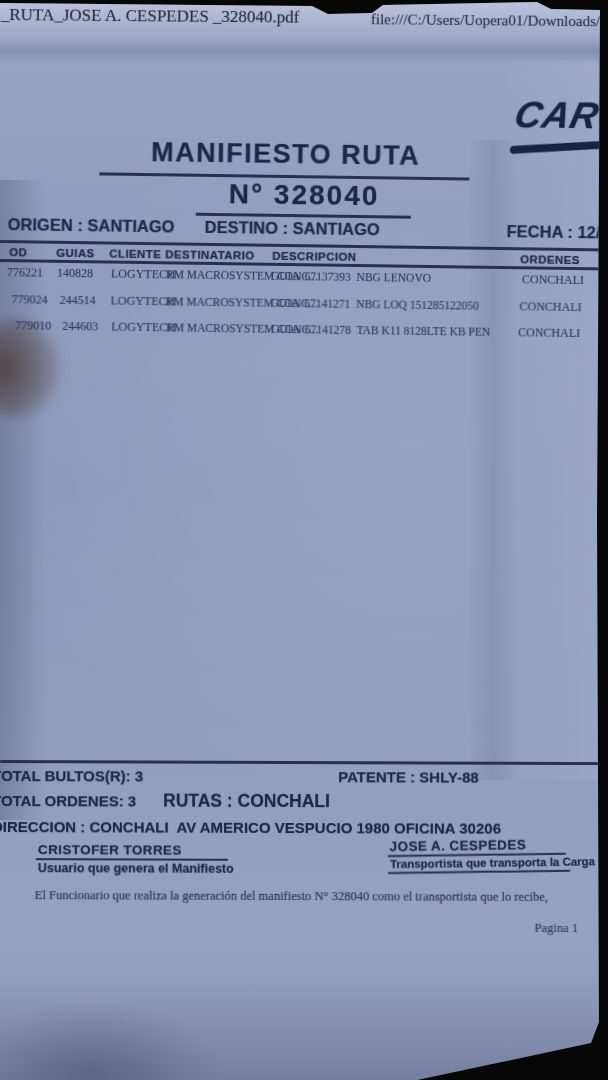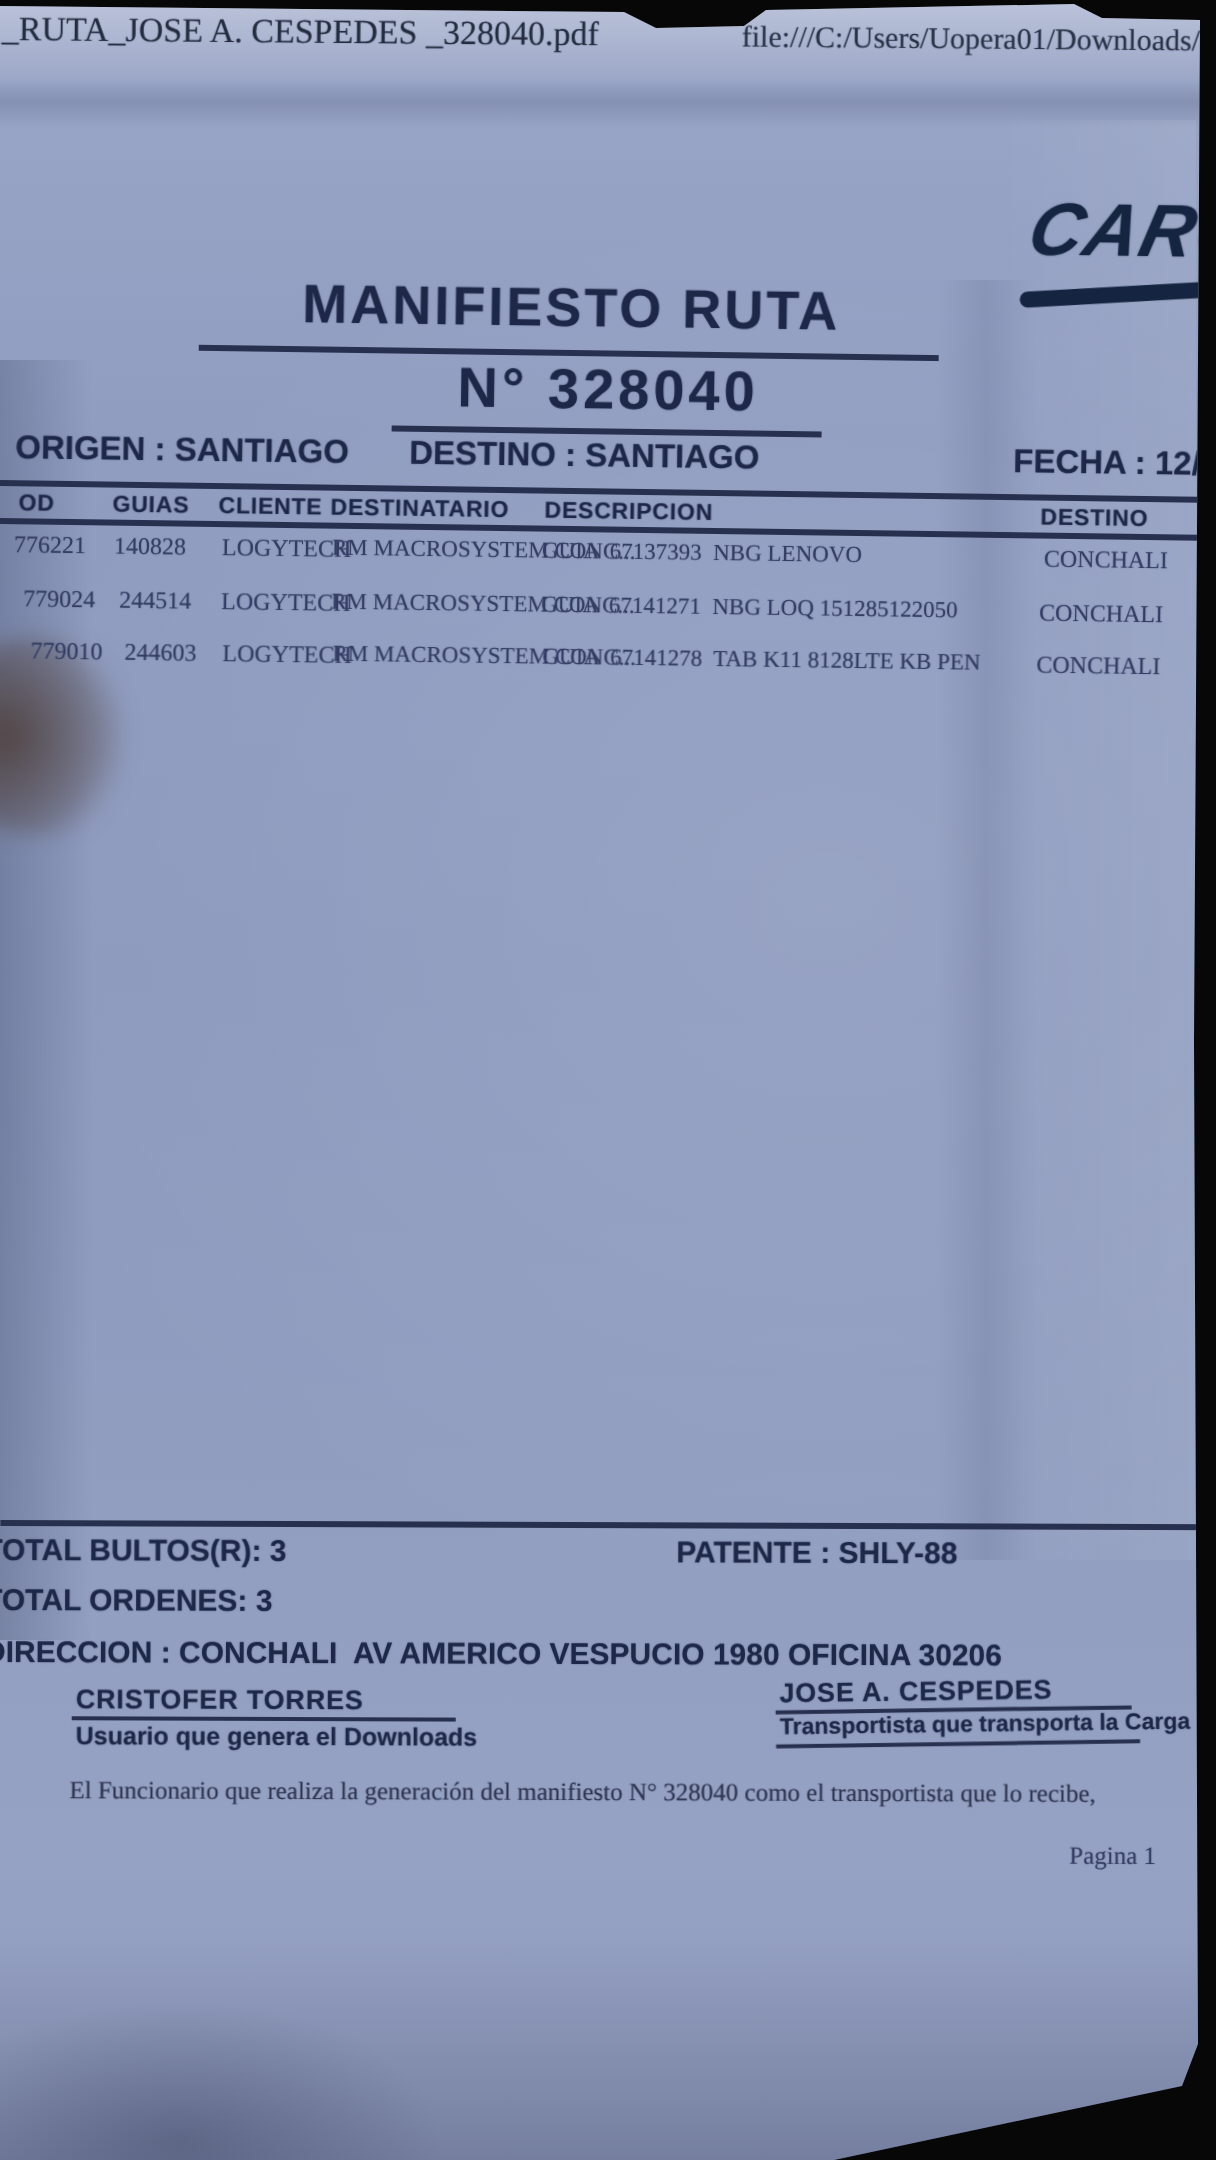--- a/index.html
+++ b/index.html
@@ -96,21 +96,21 @@
       <span class="txt sans o1">ORIGEN : SANTIAGO</span>
       <span class="txt sans o2">DESTINO : SANTIAGO</span>
       <span class="txt sans o3">FECHA : 12/01</span>
 
       <div class="hr hrA"></div>
       <span class="txt sans th" style="left:10px">OD</span>
       <span class="txt sans th" style="left:57px">GUIAS</span>
       <span class="txt sans th" style="left:110px">CLIENTE</span>
       <span class="txt sans th" style="left:166px">DESTINATARIO</span>
       <span class="txt sans th" style="left:273px">DESCRIPCION</span>
-      <span class="txt sans th" style="left:521px">DESTINO</span>
+      <span class="txt sans th" style="left:521px">ORDENES</span>
       <div class="hr hrB"></div>
 
       <div class="t-row">
         <span style="left:8px;top:265px">776221</span>
         <span style="left:58px;top:265px">140828</span>
         <span style="left:112px;top:265px">LOGYTECH</span>
         <span class="small" style="left:167px;top:266px">RM MACROSYSTEM CONC...</span>
         <span class="small" style="left:272px;top:266px">GUIA  67137393  NBG LENOVO</span>
         <span style="left:523px;top:265px">CONCHALI</span>
         <span style="left:601px;top:265px">1</span>
@@ -134,25 +134,26 @@
         <span style="left:600px;top:318px">1</span>
       </div>
     </div>
 
     <div class="grp" id="g-foot">
       <div class="hr hrC"></div>
 
       <span class="txt sans tt" style="left:-8px;top:767px">TOTAL BULTOS(R): 3</span>
       <span class="txt sans tt" style="left:338px;top:767px">PATENTE : SHLY-88</span>
       <span class="txt sans tt" style="left:-8px;top:792px">TOTAL ORDENES: 3</span>
+      <span class="txt sans" style="left:163px;top:790px;font-size:17.5px">RUTAS : CONCHALI</span>
       <span class="txt sans tt" style="left:-8px;top:818px">DIRECCION : CONCHALI  AV AMERICO VESPUCIO 1980 OFICINA 30206</span>
 
       <span class="txt sans" style="left:38px;top:842px;font-size:13.5px;letter-spacing:0.4px">CRISTOFER TORRES</span>
       <div class="sig-line" style="left:36px;top:858px;width:192px"></div>
-      <span class="txt sans" style="left:38px;top:861px;font-size:12.5px">Usuario que genera el Downloads</span>
+      <span class="txt sans" style="left:38px;top:861px;font-size:12.5px">Usuario que genera el Manifiesto</span>
 
       <div style="position:absolute;left:385px;top:836px;width:215px;height:42px;transform:rotate(-1deg)">
         <span class="txt sans" style="left:5px;top:0;font-size:13.5px;letter-spacing:0.4px">JOSE A. CESPEDES</span>
         <div class="sig-line" style="left:3px;top:16px;width:178px"></div>
         <span class="txt sans" style="left:5px;top:19px;font-size:11.5px">Transportista que transporta la Carga</span>
         <div class="sig-line" style="left:3px;top:33px;width:182px;height:1.8px"></div>
       </div>
 
       <span class="txt serif note" style="left:35px;top:888px">El Funcionario que realiza la generación del manifiesto N° 328040 como el transportista que lo recibe,</span>
 

